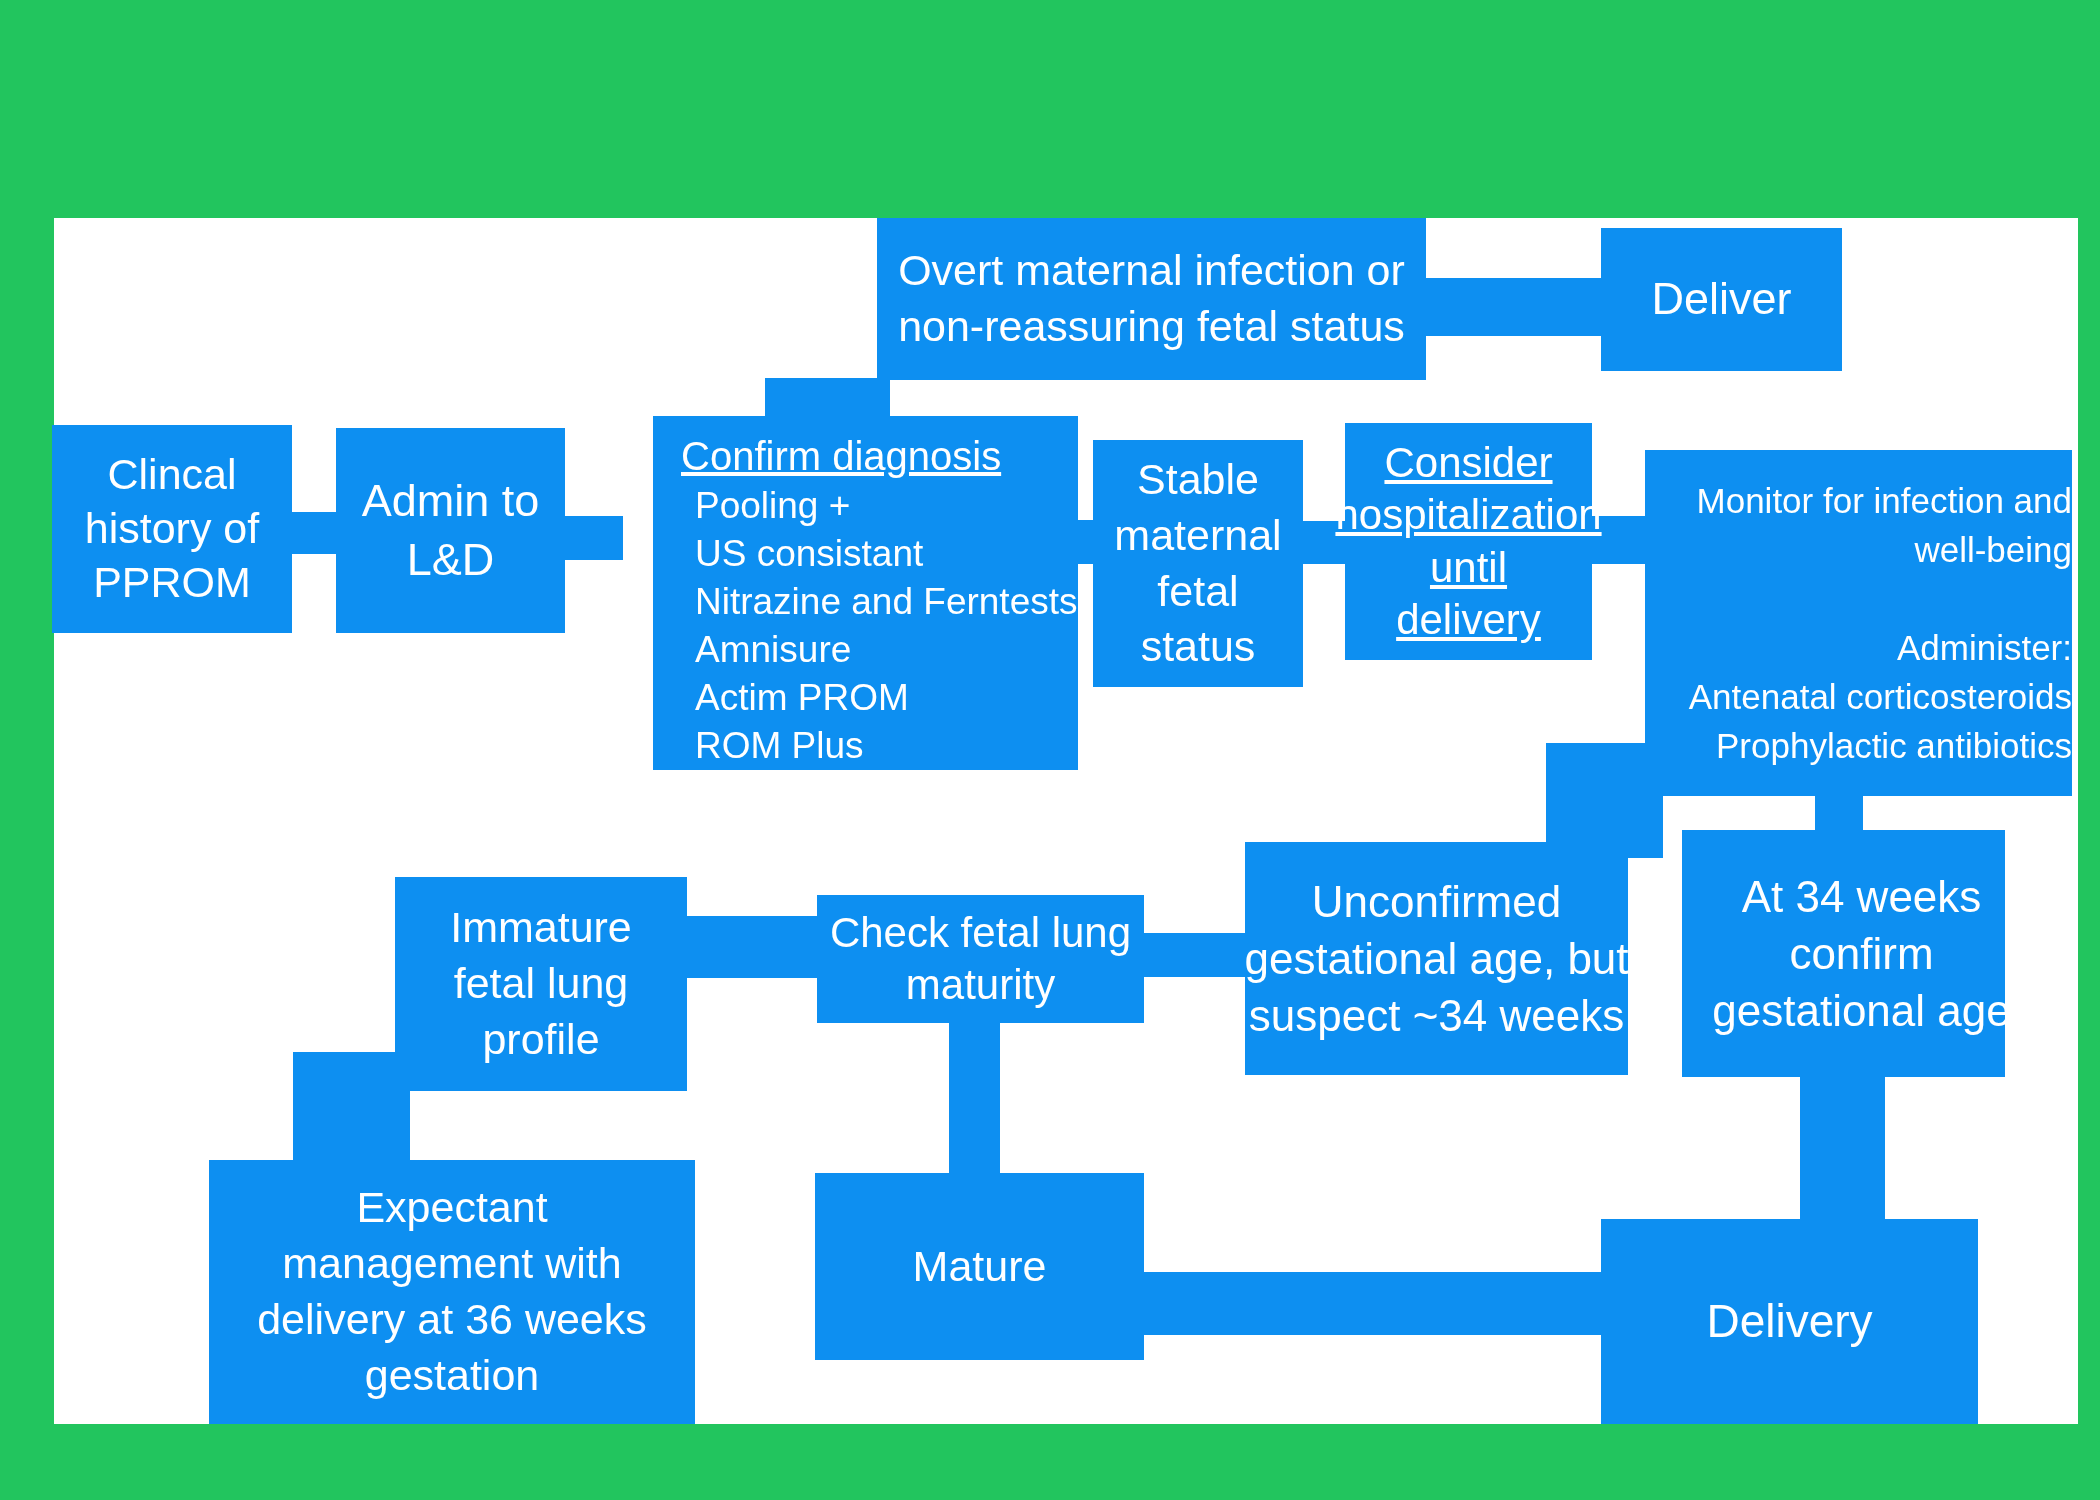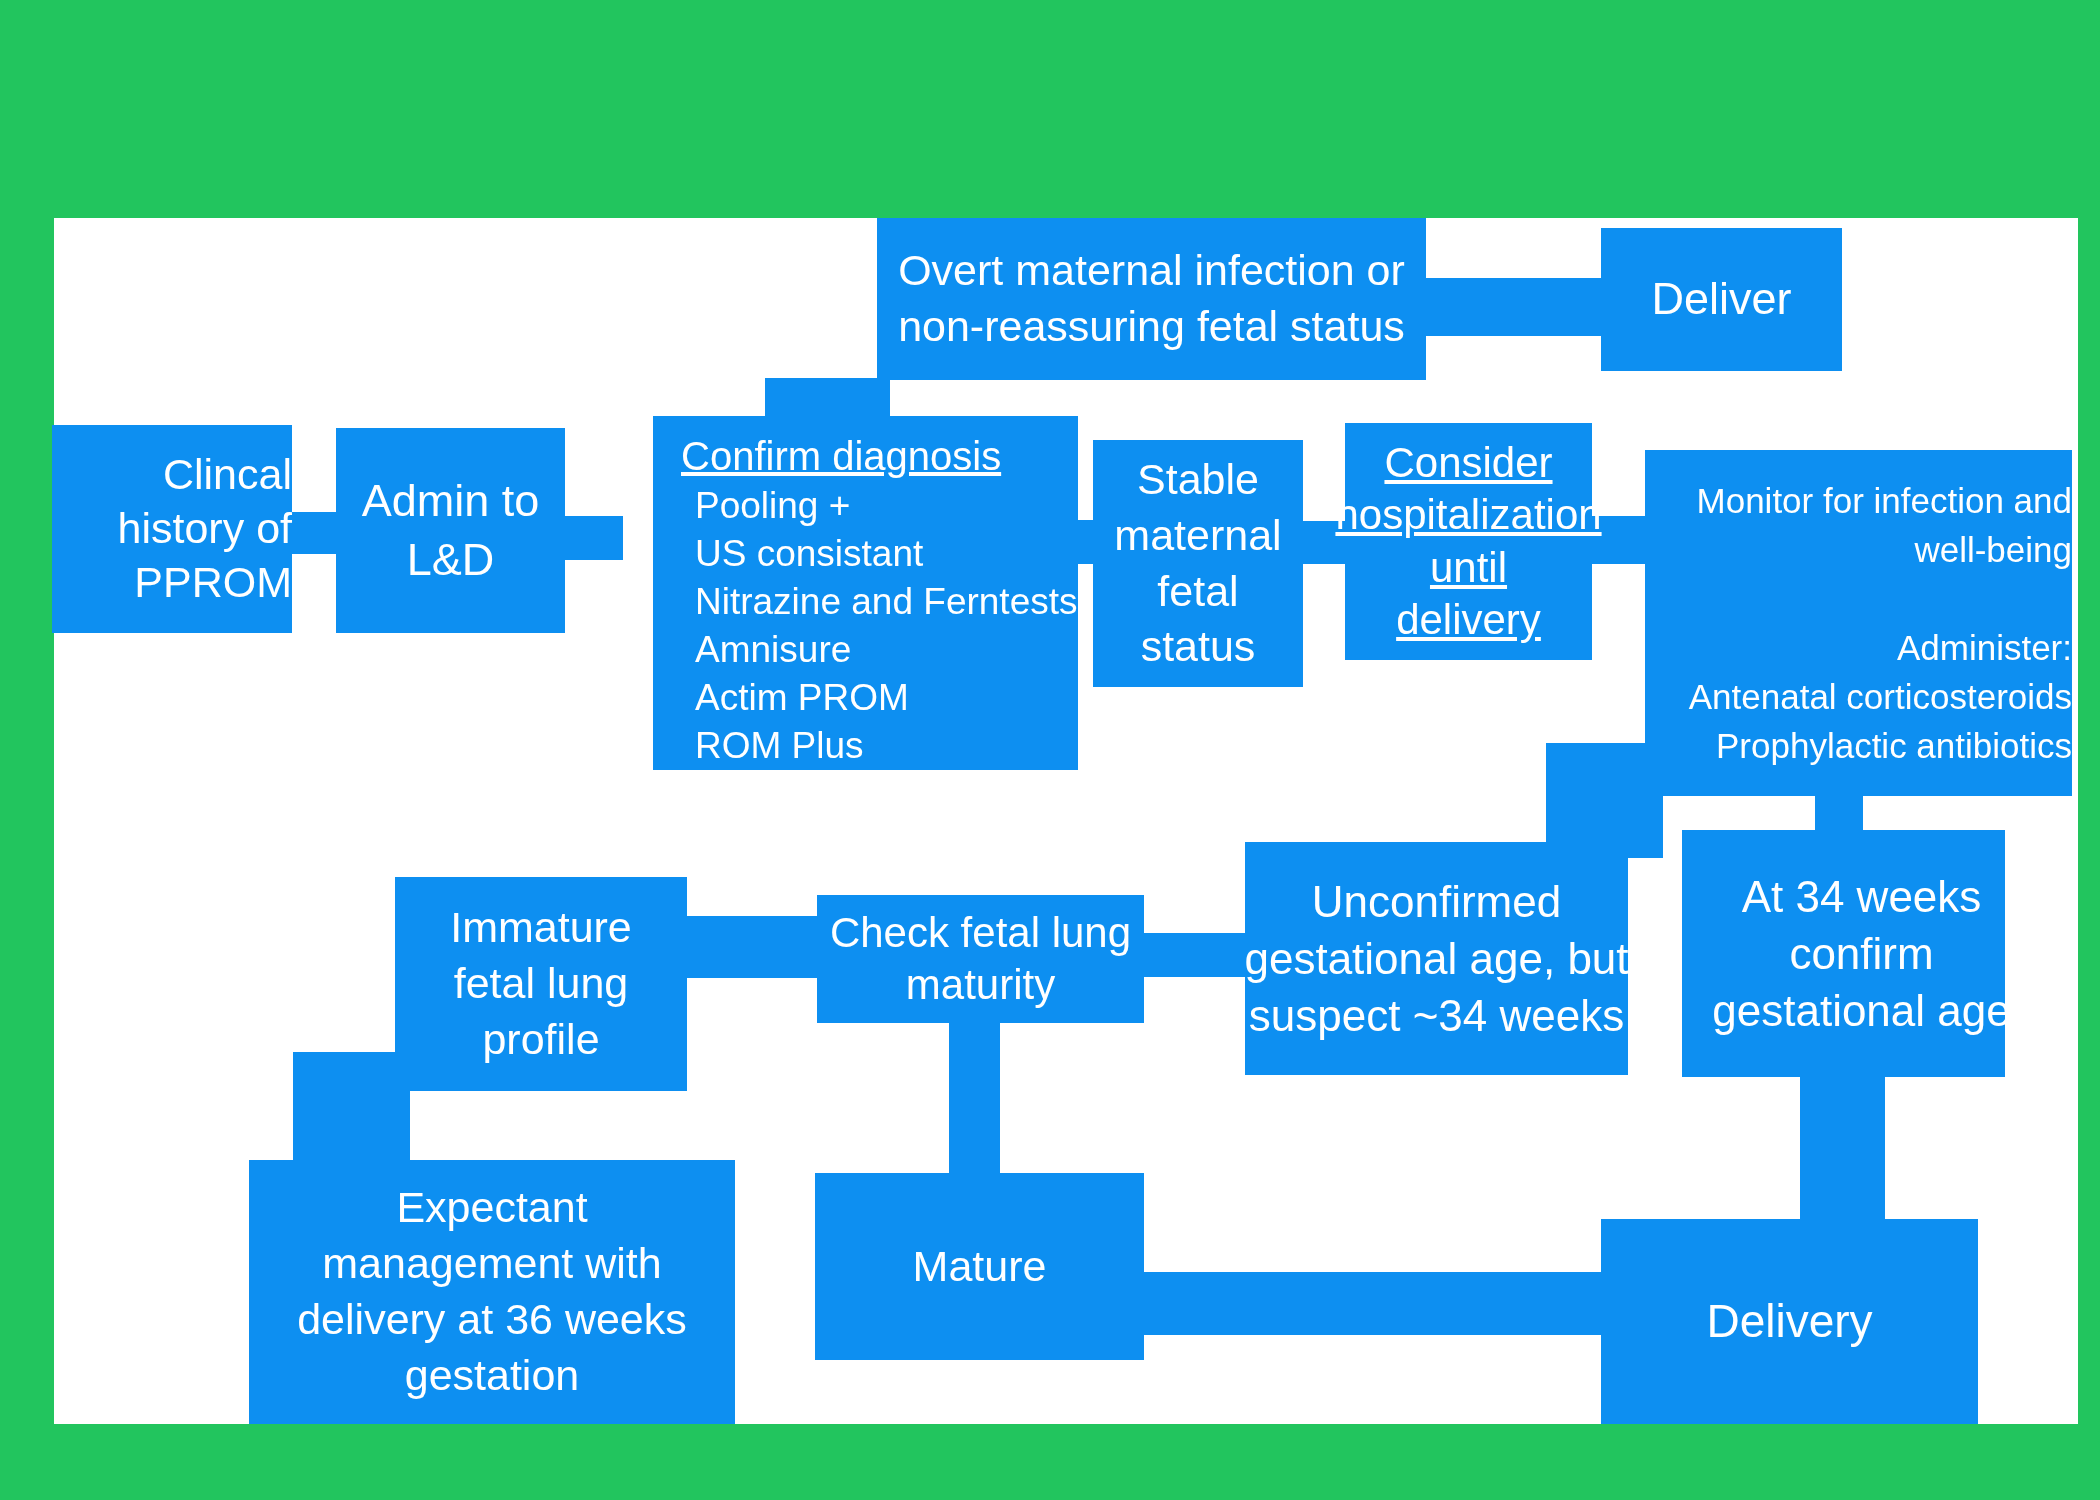--- a/index.html
+++ b/index.html
@@ -14,21 +14,21 @@
     text-align:center;box-sizing:border-box;
   }
   .conn{position:absolute;background:#0d8ff1;}
   .line{display:block;white-space:nowrap;min-height:1.25em;}
 
   #b-overt{left:877px;top:218px;width:549px;height:162px;font-size:43px;line-height:1.3;}
   #c-overt-deliver{left:1426px;top:278px;width:175px;height:58px;}
   #b-deliver{left:1601px;top:228px;width:241px;height:143px;font-size:45px;line-height:1.3;}
   #c-confirm-overt{left:765px;top:378px;width:125px;height:40px;}
 
-  #b-clinical{left:52px;top:425px;width:240px;height:208px;font-size:43px;line-height:1.25;align-items:flex-end;}
+  #b-clinical{left:52px;top:425px;width:240px;height:208px;font-size:43px;line-height:1.25;}
   #c-clinical-admit{left:292px;top:512px;width:46px;height:42px;}
   #b-admit{left:336px;top:428px;width:229px;height:205px;font-size:45px;line-height:1.3;}
   #c-admit-confirm{left:565px;top:516px;width:58px;height:44px;}
 
   #b-confirm{
     left:653px;top:416px;width:425px;height:354px;font-size:37px;line-height:1.3;
     justify-content:flex-start;align-items:flex-start;text-align:left;padding:14px 0 0 28px;
   }
   #b-confirm .title{font-size:40px;text-decoration:underline;}
   #b-confirm .item{padding-left:14px;}
@@ -52,21 +52,21 @@
   #c-at34-delivery{left:1800px;top:1077px;width:85px;height:142px;}
   #b-delivery{left:1601px;top:1219px;width:377px;height:205px;font-size:46px;line-height:1.3;}
 
   #b-unconfirmed{left:1245px;top:842px;width:383px;height:233px;font-size:44px;line-height:1.3;}
   #c-check-unconfirmed{left:1143px;top:933px;width:102px;height:44px;}
   #b-check{left:817px;top:895px;width:327px;height:128px;font-size:42px;line-height:1.25;}
   #c-immature-check{left:687px;top:916px;width:130px;height:62px;}
   #b-immature{left:395px;top:877px;width:292px;height:214px;font-size:43px;line-height:1.3;}
 
   #c-immature-expectant{left:293px;top:1052px;width:117px;height:112px;}
-  #b-expectant{left:209px;top:1160px;width:486px;height:264px;font-size:43px;line-height:1.3;margin-left:40px;}
+  #b-expectant{left:209px;top:1160px;width:486px;height:264px;font-size:43px;line-height:1.3;}
   #c-check-mature{left:949px;top:1023px;width:51px;height:150px;}
   #b-mature{left:815px;top:1173px;width:329px;height:187px;font-size:43px;line-height:1.3;}
   #c-mature-delivery{left:1144px;top:1272px;width:457px;height:63px;}
 </style>
 </head>
 <body>
 
 <div class="page">
   <div class="canvas"></div>
 

